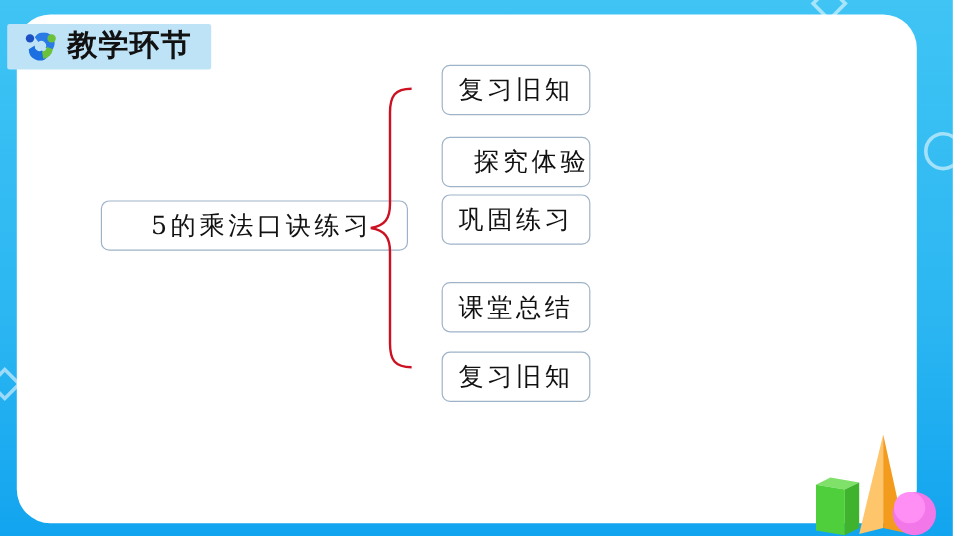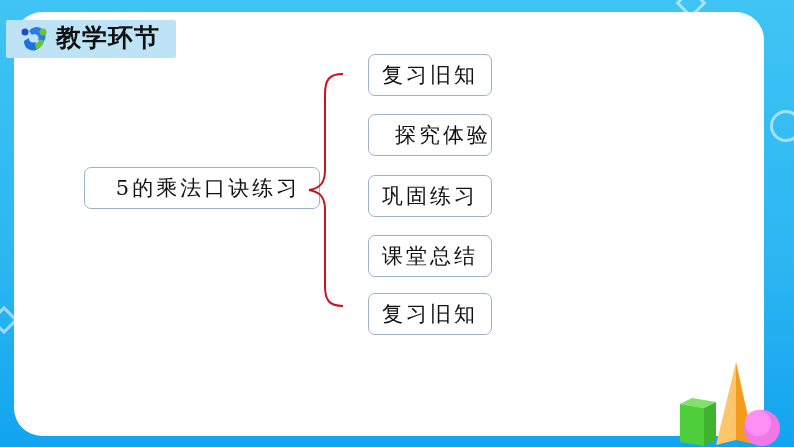--- a/index.html
+++ b/index.html
@@ -20,21 +20,21 @@
   .title-logo { position: absolute; left: 20px; top: 27px; width: 28px; height: 24px; }
   .title-text {
     position: absolute; left: 56px; top: 23px; font-size: 25px; font-weight: bold;
     color: #111; letter-spacing: 1px; line-height: 30px;
   }
   .node {
     position: absolute; background: #fff; border: 1px solid #9fb3c8; border-radius: 7px;
     box-sizing: border-box; color: #111; display: flex; align-items: center; justify-content: center;
     font-family: "DejaVu Serif", "Liberation Serif", serif;
   }
-  .root { left: 84px; top: 167px; width: 236px; height: 42px; font-size: 21px; letter-spacing: 3px; padding-left: 12px; }
+  .root { left: 84px; top: 167px; width: 256px; height: 42px; font-size: 21px; letter-spacing: 3px; padding-left: 12px; }
   .child { left: 352px; width: 124px; height: 42px; font-size: 21px; letter-spacing: 3px; margin-left: 16px; }
   .brace { position: absolute; left: 305px; top: 70px; width: 40px; height: 240px; }
   .shapes { position: absolute; left: 676px; top: 360px; width: 110px; height: 87px; }
 </style>
 </head>
 <body>
 
 <div class="bg-deco" style="left:680px;top:-8px;width:16px;height:16px;transform:rotate(45deg);"></div>
 <div class="bg-deco" style="left:770px;top:110px;width:26px;height:26px;border-radius:50%;"></div>
 <div class="bg-deco" style="left:-6px;top:310px;width:14px;height:14px;transform:rotate(45deg);"></div>
@@ -58,21 +58,21 @@
 <svg class="brace" viewBox="0 0 40 240">
   <path d="M38 4 C24 4 20 10 20 24 L20 100 C20 112 16 118 4 120 C16 122 20 128 20 140 L20 216 C20 230 24 236 38 236" fill="none" stroke="#cc1122" stroke-width="2"></path>
 </svg>
 
 <div class="node child" style="top:54px;">
   <span>复习旧知</span>
 </div>
 <div class="node child" style="top:114px;justify-content:flex-end;">
   <span>探究体验</span>
 </div>
-<div class="node child" style="top:175px;">
+<div class="node child" style="top:162px;">
   <span>巩固练习</span>
 </div>
 <div class="node child" style="top:235px;align-items:center;">
   <span>课堂总结</span>
 </div>
 <div class="node child" style="top:293px;">
   <span>复习旧知</span>
 </div>
 
 <svg class="shapes" viewBox="0 0 110 87">

